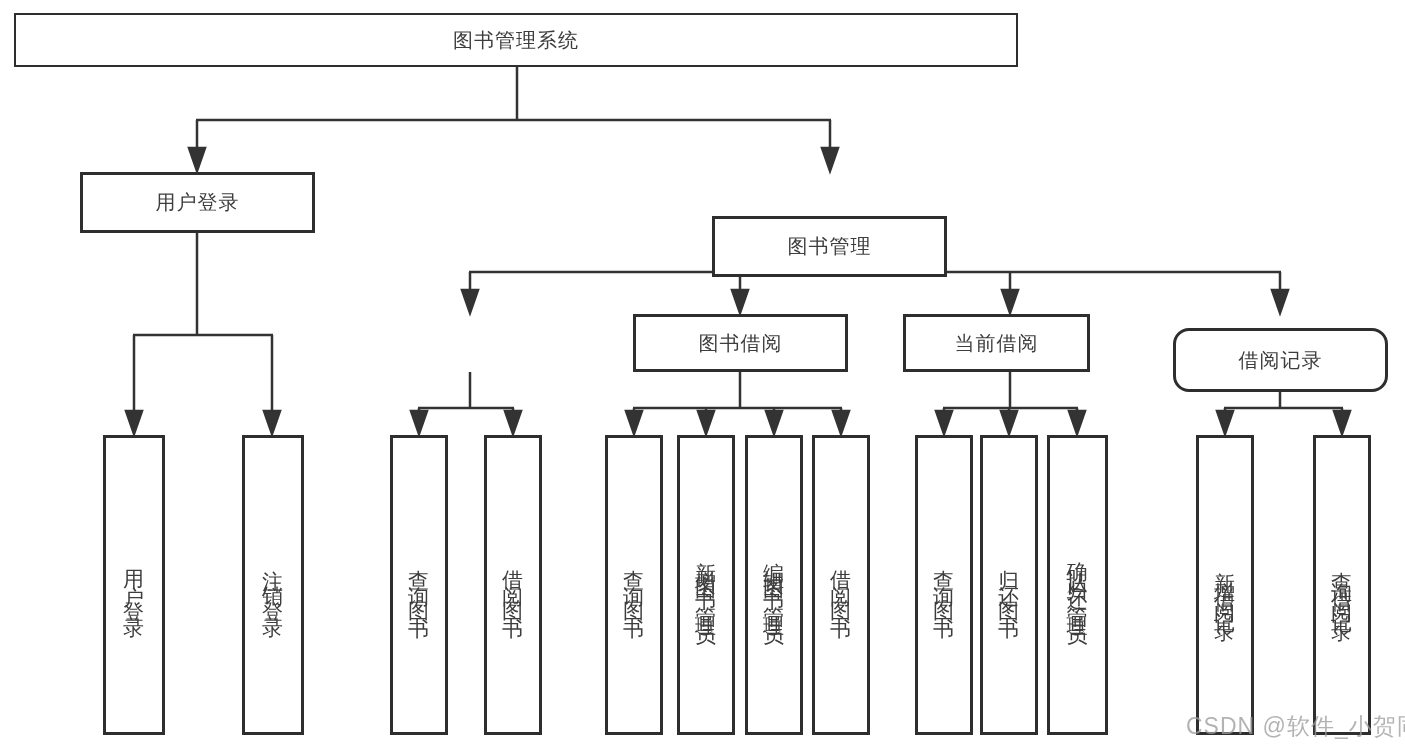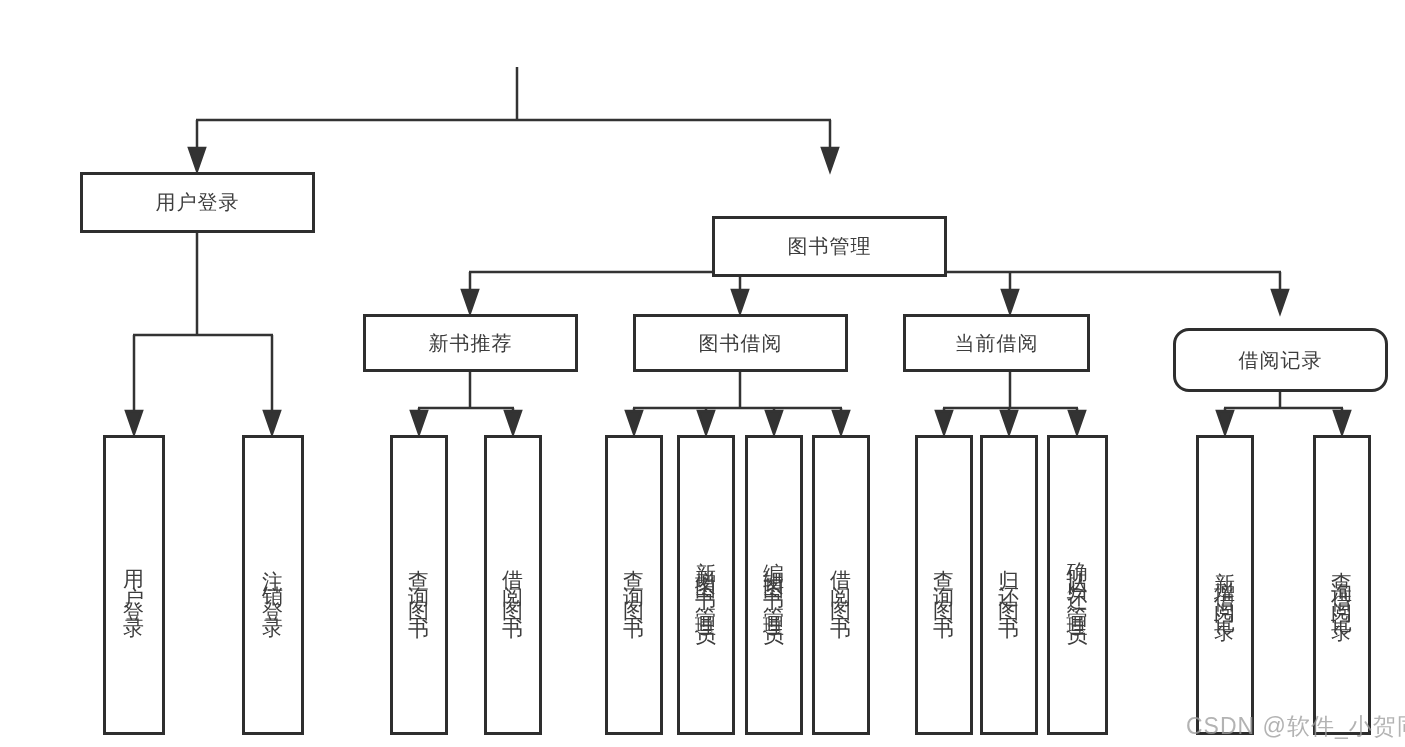--- a/index.html
+++ b/index.html
@@ -123,31 +123,31 @@
     <polygon points="1001,411 1017,411 1009,434"></polygon>
     <line x1="1077" y1="408" x2="1077" y2="413"></line>
     <polygon points="1069,411 1085,411 1077,434"></polygon>
 
     <line x1="1225" y1="408" x2="1225" y2="413"></line>
     <polygon points="1217,411 1233,411 1225,434"></polygon>
     <line x1="1342" y1="408" x2="1342" y2="413"></line>
     <polygon points="1334,411 1350,411 1342,434"></polygon>
   </svg>
 
+  <div class="box root" style="left:14px; top:13px; width:1004px; height:54px;">
+    <span class="hlabel">图书管理系统</span>
+  </div>
 
   <div class="box" style="left:80px; top:172px; width:235px; height:61px;">
     <span class="hlabel">用户登录</span>
   </div>
   <div class="box" style="left:712px; top:172px; width:235px; height:61px;margin-top:44px;">
     <span class="hlabel">图书管理</span>
   </div>
 
-  <div class="box" style="left:363px; top:314px; width:215px; height:58px;">
-    <span class="hlabel">新书推荐</span>
-  </div>
   <div class="box" style="left:633px; top:314px; width:215px; height:58px;">
     <span class="hlabel">图书借阅</span>
   </div>
   <div class="box" style="left:903px; top:314px; width:187px; height:58px;">
     <span class="hlabel">当前借阅</span>
   </div>
   <div class="box" style="left:1173px; top:328px; width:215px; height:64px;border-radius:16px;">
     <span class="hlabel">借阅记录</span>
   </div>
 

